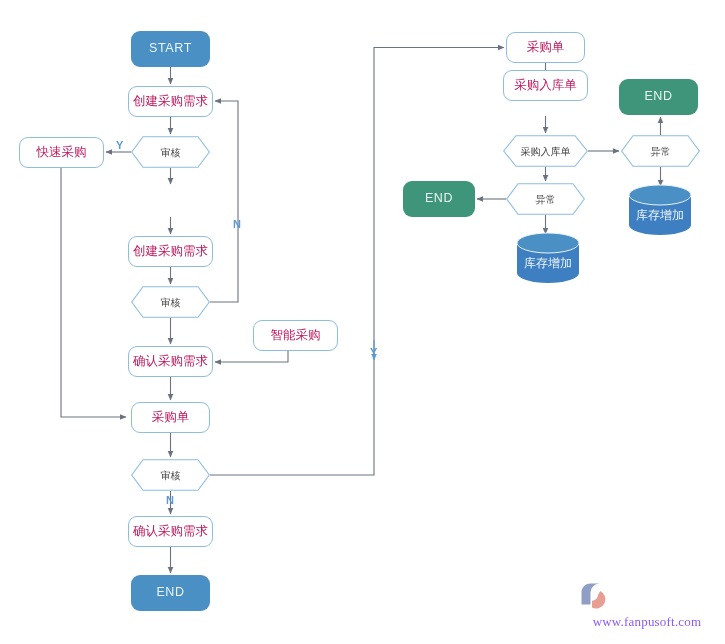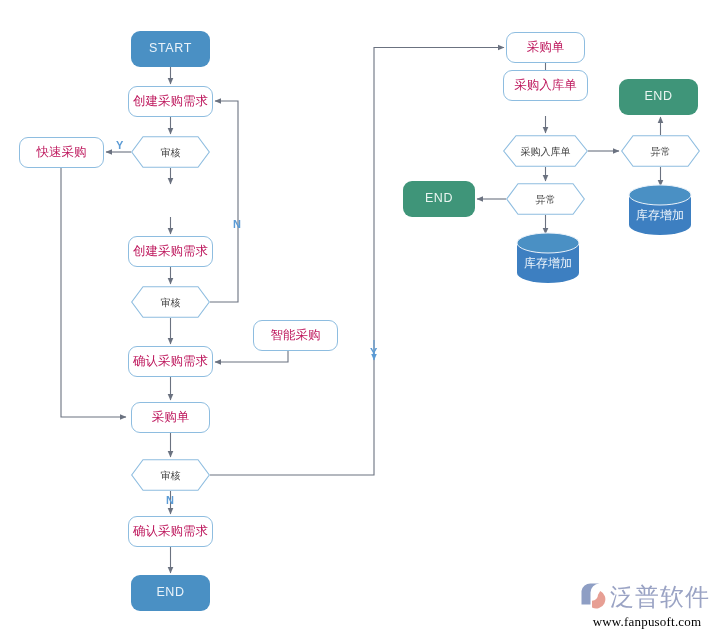--- a/index.html
+++ b/index.html
@@ -119,21 +119,21 @@
   #wm-cn {
     font-size: 24px;
     color: #9aa3c4;
     font-family: "DejaVu Sans", sans-serif;
     letter-spacing: 1px;
     line-height: 1;
   }
   #wm-url {
     margin-top: 2px;
     font-size: 13px;
-    color: #000000;
+    color: #8b5cf6;
     font-family: "Liberation Serif", serif;
     text-align: center;
     letter-spacing: .2px;
   }
 </style>
 </head>
 <body>
 
 <div id="canvas">
 
@@ -316,18 +316,17 @@
   <span class="elabel" style="left:166px; top:495px;">N</span>
   <span class="elabel" style="left:370px; top:347px;">Y</span>
 
   <div id="watermark">
     <div id="wm-row">
       <svg id="wm-mark" viewBox="0 0 40 40">
         <path d="M6,30 L6,12 A12,12 0 0 1 18,2 L30,2 A12,12 0 0 0 18,14 L18,30 Z" fill="#8e9ec4"></path>
         <path d="M20,34 A11,11 0 0 0 31,23 A11,11 0 0 1 20,34 Z" fill="#e79f94"></path>
         <path d="M31,12 A11,11 0 0 1 20,34 L20,25 A8,8 0 0 0 28,17 Z" fill="#e79f94"></path>
       </svg>
-      <span id="wm-cn">泛普软件</span>
     </div>
     <div id="wm-url">www.fanpusoft.com</div>
   </div>
 
 </div>
 
 </body></html>

